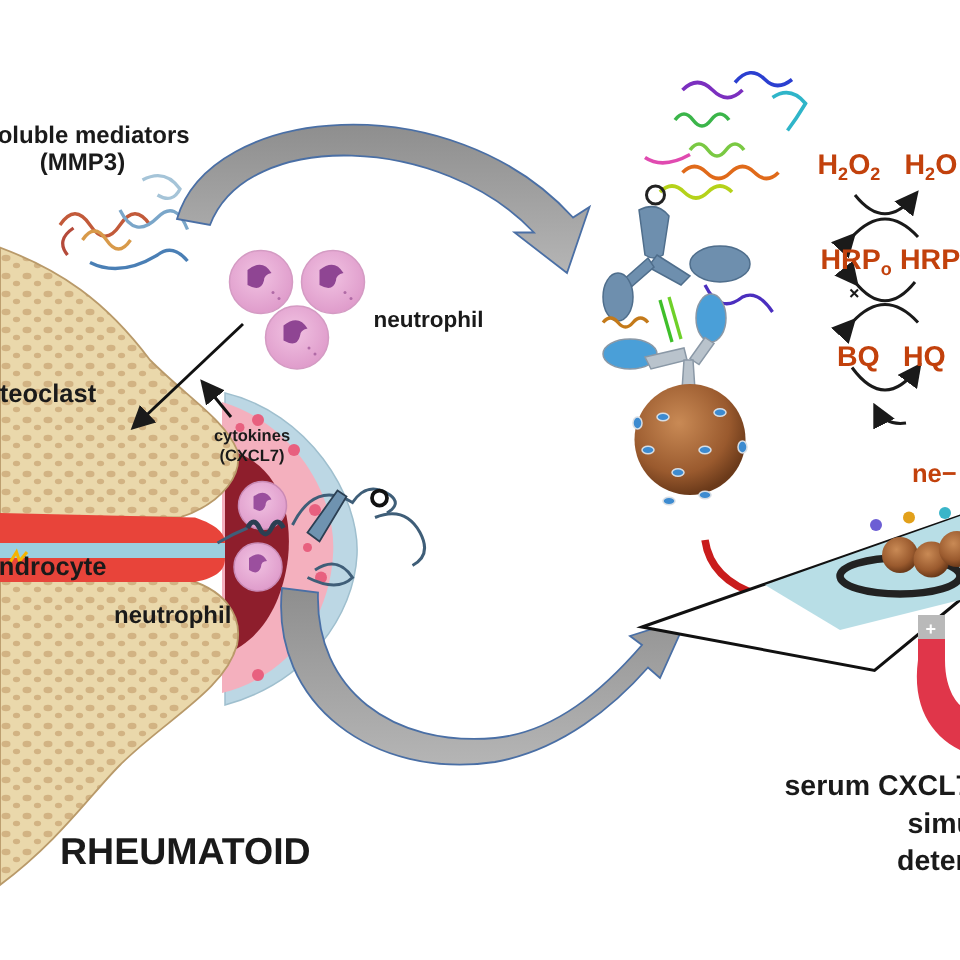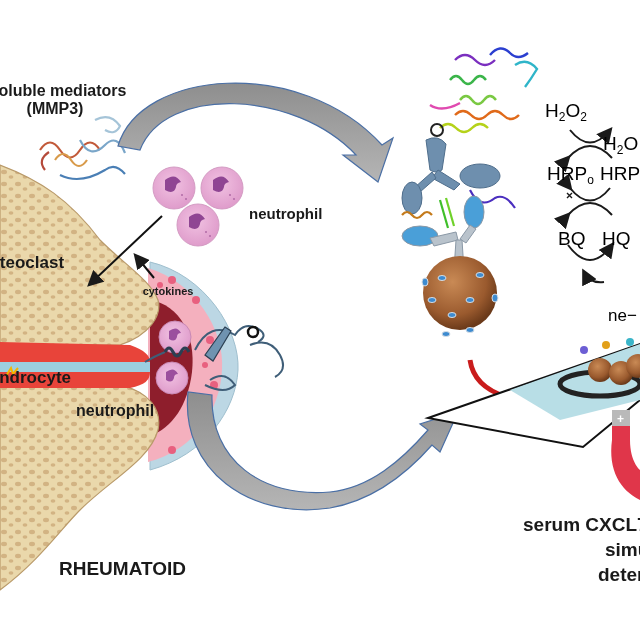--- a/index.html
+++ b/index.html
@@ -3,21 +3,21 @@
 <meta charset="utf-8">
 <style>
   html, body { margin:0; padding:0; background:#ffffff; }
   body { width:640px; height:640px; position:relative; overflow:hidden;
          font-family:"Liberation Sans", sans-serif; }
   #stage { position:absolute; left:0; top:0; width:640px; height:640px; }
   .lbl { position:absolute; font-family:"Liberation Sans", sans-serif;
          font-weight:bold; color:#1a1a1a; white-space:nowrap; line-height:1.15; }
   .c { text-align:center; }
   .chem { position:absolute; font-family:"Liberation Sans", sans-serif;
-          font-weight:normal; color:#000000; font-size:19px; white-space:nowrap; }
+          font-weight:bold; color:#c2410c; font-size:19px; white-space:nowrap; }
   .chem sub { font-size:12px; vertical-align:-4px; }
 </style>
 </head>
 <body>
 
 <svg id="stage" viewBox="0 0 640 640" xmlns="http://www.w3.org/2000/svg">
   <defs>
     <radialGradient id="beadGrad" cx="40%" cy="35%" r="65%">
       <stop offset="0%" stop-color="#c98a55"></stop>
       <stop offset="70%" stop-color="#9a5a2e"></stop>
@@ -218,40 +218,41 @@
 
 <div class="lbl c" style="left:0;top:82px;width:150px;font-size:16px;">
   <div style="margin-left:-34px;">soluble mediators</div>
   <div style="margin-left:-40px;">(MMP3)</div>
 </div>
 
 <div class="lbl" style="left:249px;top:205px;font-size:15px;">neutrophil</div>
 
 <div class="lbl c" style="left:118px;top:285px;width:100px;font-size:11px;">
   <div>cytokines</div>
+  <div>(CXCL7)</div>
 </div>
 
 <div class="lbl" style="left:-20px;top:253px;font-size:17px;">
   <span>osteoclast</span>
 </div>
 
 <div class="lbl" style="left:-31px;top:368px;font-size:17px;">
   <span>chondrocyte</span>
 </div>
 
 <div class="lbl" style="left:76px;top:402px;font-size:16px;">neutrophil</div>
 
-<div class="lbl c" style="left:40px;top:557px;width:165px;font-size:19px;line-height:23px;">
+<div class="lbl c" style="left:40px;top:557px;width:165px;font-size:25px;line-height:23px;">
   <div>RHEUMATOID</div>
 </div>
 
 <div class="chem" style="left:545px;top:100px;">
   <span>H</span><sub>2</sub><span>O</span><sub>2</sub>
 </div>
-<div class="chem" style="left:603px;top:100px;margin-top:33px;">
+<div class="chem" style="left:603px;top:100px;">
   <span>H</span><sub>2</sub><span>O</span>
 </div>
 <div class="chem" style="left:547px;top:163px;text-align:right;">
   <span>HRP</span><sub>o</sub>
 </div>
 <div class="chem" style="left:600px;top:163px;">
   <span>HRP</span>
 </div>
 <div class="chem" style="left:558px;top:228px;">BQ</div>
 <div class="chem" style="left:602px;top:228px;">HQ</div>

